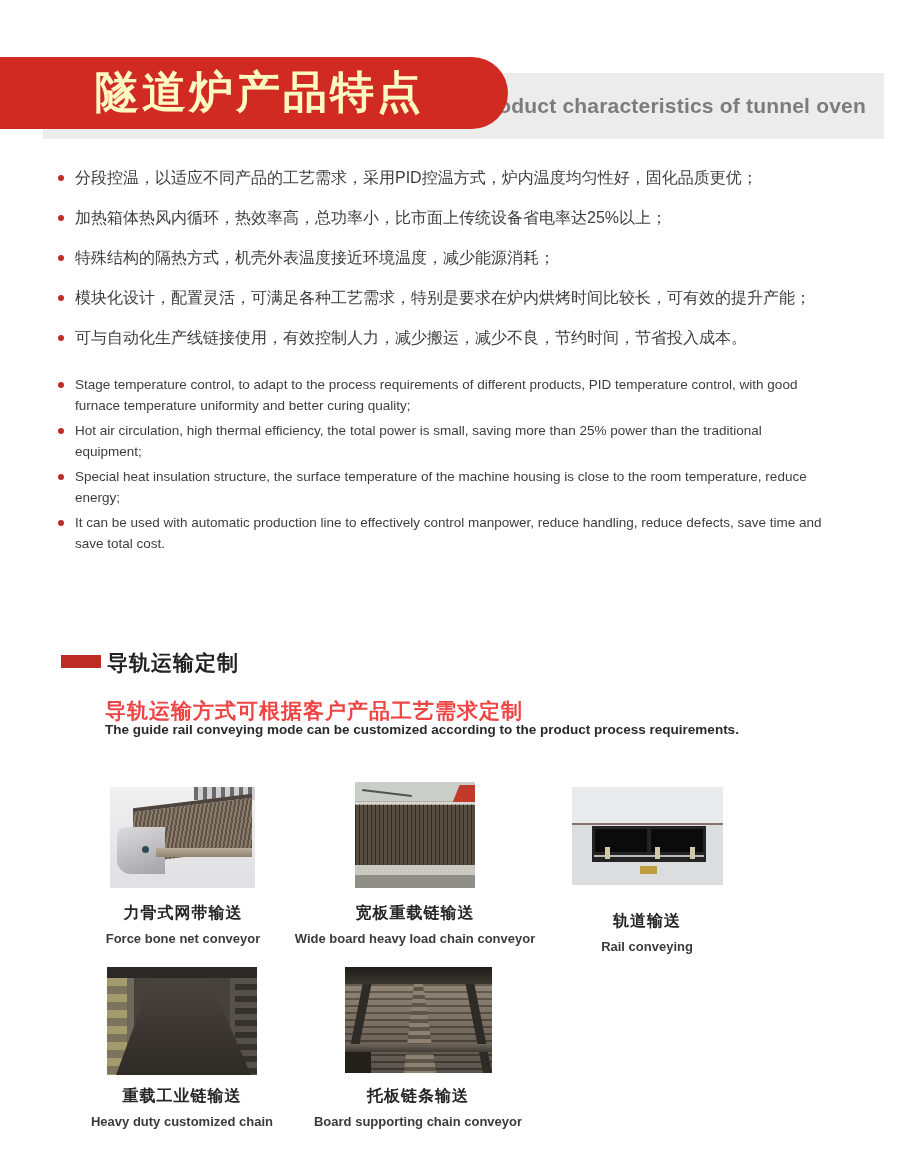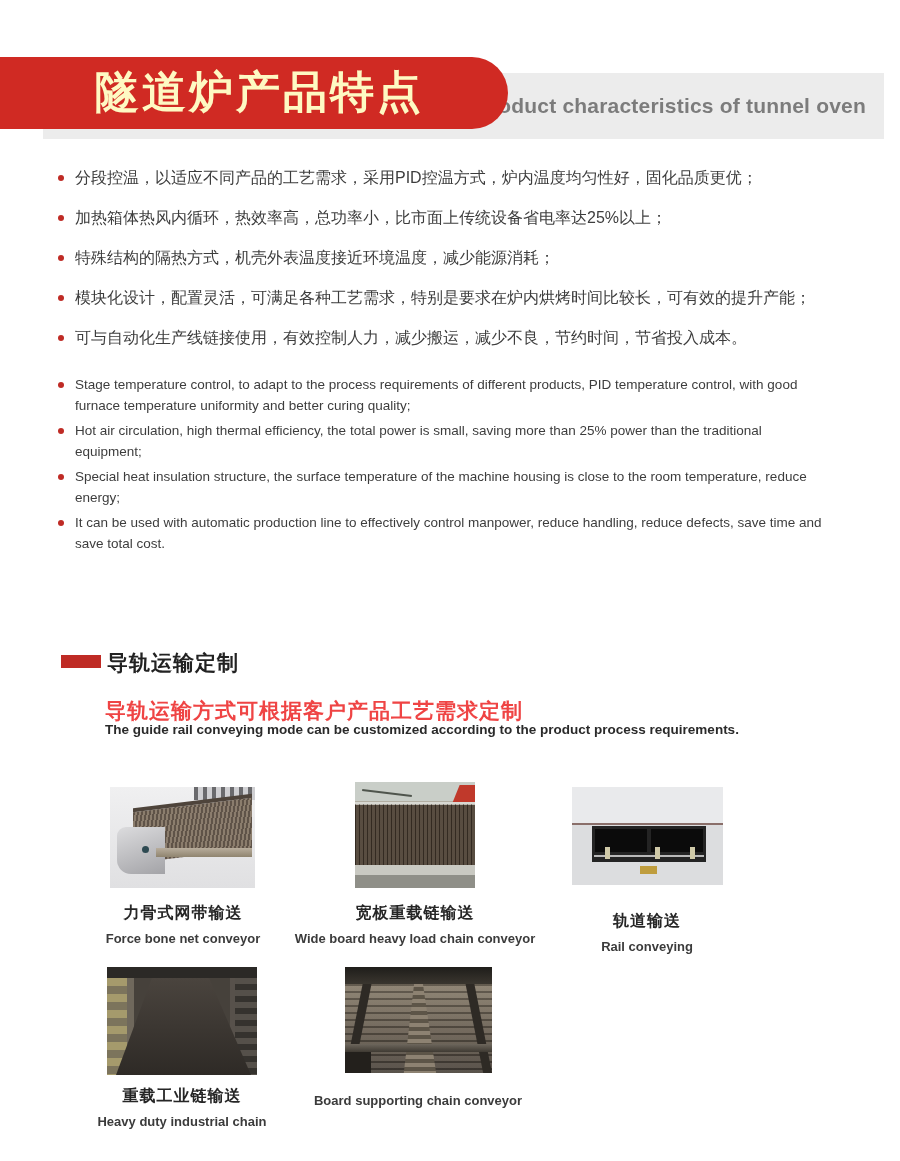--- a/index.html
+++ b/index.html
@@ -178,29 +178,30 @@
   </div>
 
   <div class="photo p4" style="left:107px;top:967px;width:150px;height:108px;">
     <div class="top"></div>
     <div class="left"></div>
     <div class="right"></div>
     <div class="belt"></div>
   </div>
   <div class="caption" style="left:32px;top:1086px;">
     <div class="cap-zh">重载工业链输送</div>
-    <div class="cap-en">Heavy duty industrial chain</div>
+    <div class="cap-en">Heavy duty customized chain</div>
   </div>
 
   <div class="photo p5" style="left:345px;top:967px;width:147px;height:106px;">
     <div class="rows"></div>
     <div class="top"></div>
     <div class="raill"></div>
     <div class="railr"></div>
     <div class="chain"></div>
     <div class="pipe"></div>
     <div class="block"></div>
   </div>
   <div class="caption" style="left:268px;top:1086px;">
+    <div class="cap-zh">托板链条输送</div>
     <div class="cap-en">Board supporting chain conveyor</div>
   </div>
 
 </div>
 
 </body></html>

